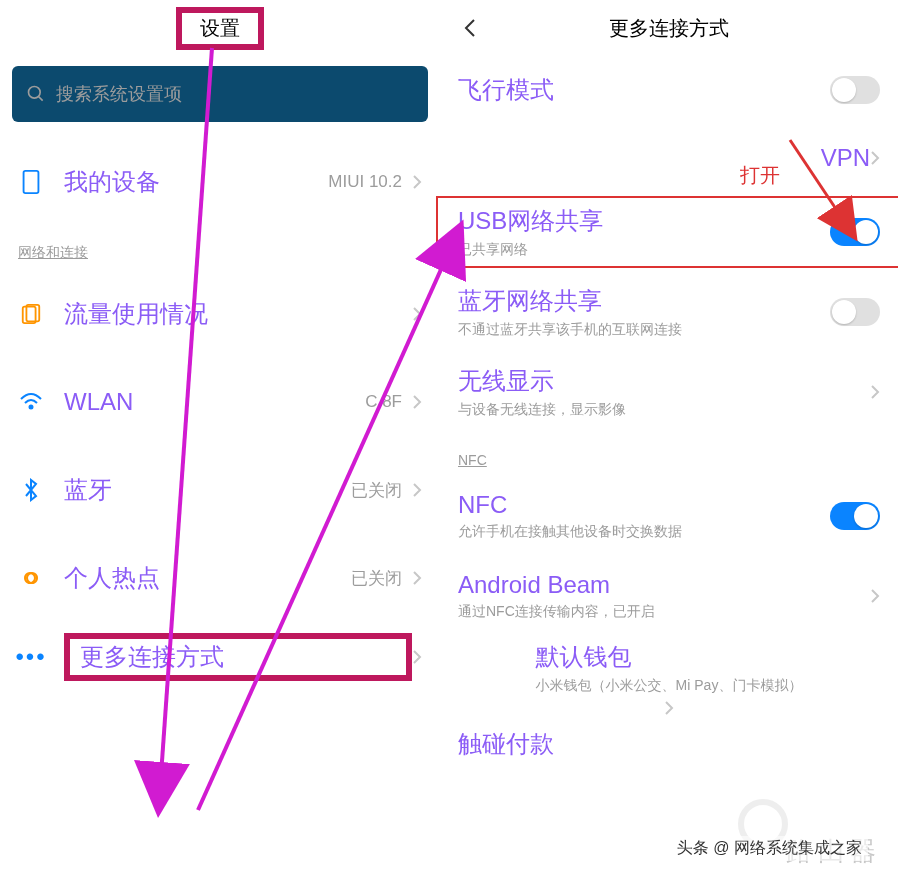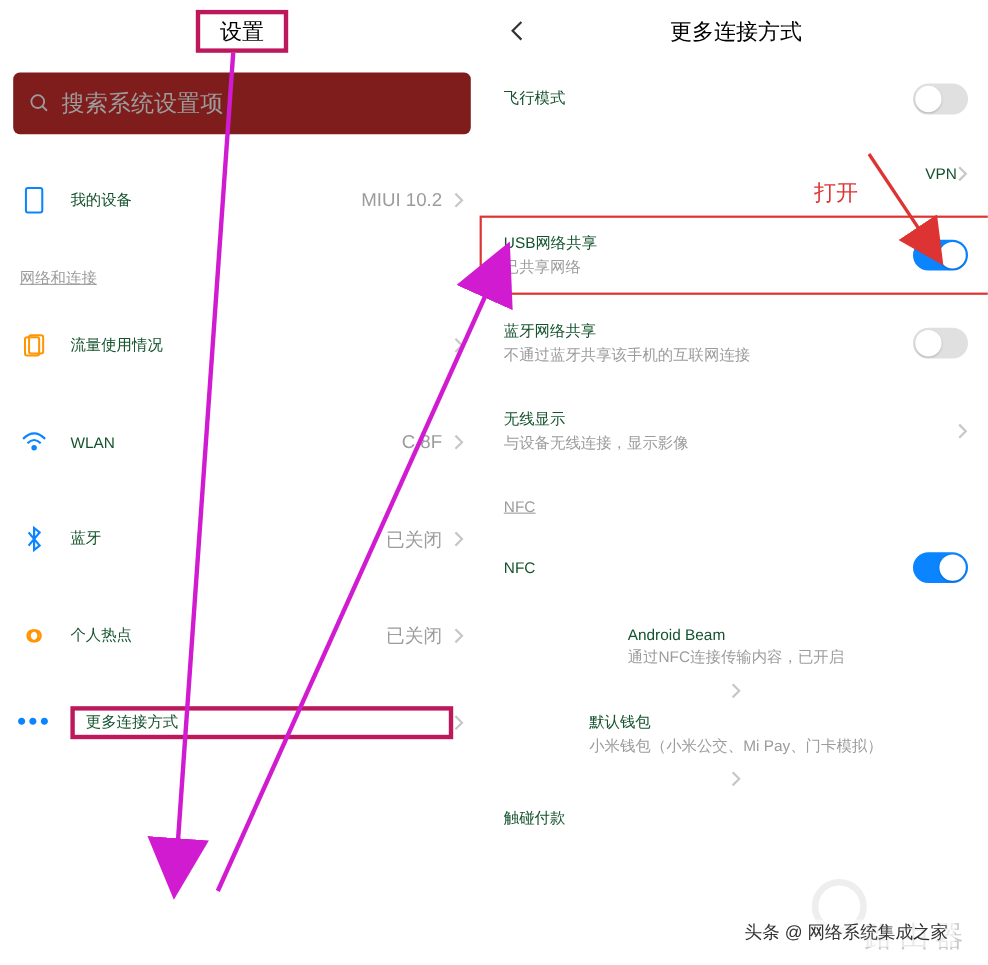--- a/index.html
+++ b/index.html
@@ -22,45 +22,45 @@
       align-items: center;
       justify-content: center;
       position: relative;
       font-size: 20px;
       color: #000;
     }
     .back-btn {
       position: absolute; left: 14px; top: 50%; transform: translateY(-50%);
       width: 32px; height: 32px; display:flex; align-items:center; justify-content:center;
     }
-    .red-box { border: 4px solid #be185d; padding: 2px 18px; }
+    .red-box { border: 6px solid #be185d; padding: 2px 18px; }
 
     
     .search {
       margin: 10px 12px 16px;
-      background: #7f1d1d;
+      background: #0c4a6e;
       border-radius: 6px;
       height: 56px;
       display: flex; align-items: center;
       padding: 0 14px;
       color: #9c9c9c;
-      font-size: 21px;
+      font-size: 18px;
     }
     .search svg { margin-right: 10px; flex-shrink:0; }
 
     
     .row {
       display: flex; align-items: center;
       padding: 0 18px;
       min-height: 88px;
       position: relative;
     }
     .row-icon { width: 26px; height: 26px; margin-right: 20px; display:flex; align-items:center; justify-content:center; flex-shrink:0;}
     .row-body { flex: 1; display:flex; flex-direction:column; justify-content:center; }
-    .row-title { font-size: 14px; color: #14532d; }
+    .row-title { font-size: 24px; color: #8b5cf6; }
     .row-sub { font-size: 14px; color: #9c9c9c; margin-top: 4px; }
     .row-value { font-size: 17px; color: #9c9c9c; margin-right: 10px; }
     .chevron { flex-shrink:0; }
     .sect {
       padding: 0 18px; font-size: 14px; color: #9c9c9c;
       height: 44px; display:flex; align-items:flex-end; padding-bottom: 8px; text-decoration: underline;
     }
 
     
     .toggle {
@@ -262,25 +262,26 @@
     <svg class="chevron" width="10" height="16" viewBox="0 0 10 16" fill="none" stroke="#c7c7c7" stroke-width="2">
         <polyline points="2,2 8,8 2,14"></polyline>
       </svg>
   </div>
 
   <div class="sect">NFC</div>
 
   <div class="row" style="min-height:80px;">
     <div class="row-body">
       <span class="row-title">NFC</span>
+      <span class="row-sub">允许手机在接触其他设备时交换数据</span>
     </div>
     <span class="toggle on"></span>
   </div>
 
-  <div class="row" style="min-height:80px;flex-direction:column;">
+  <div class="row" style="min-height:80px;">
     <div class="row-body">
       <span class="row-title">Android Beam</span>
       <span class="row-sub">通过NFC连接传输内容，已开启</span>
     </div>
     <svg class="chevron" width="10" height="16" viewBox="0 0 10 16" fill="none" stroke="#c7c7c7" stroke-width="2">
         <polyline points="2,2 8,8 2,14"></polyline>
       </svg>
   </div>
 
   <div class="row" style="min-height:80px;flex-direction:column;">

